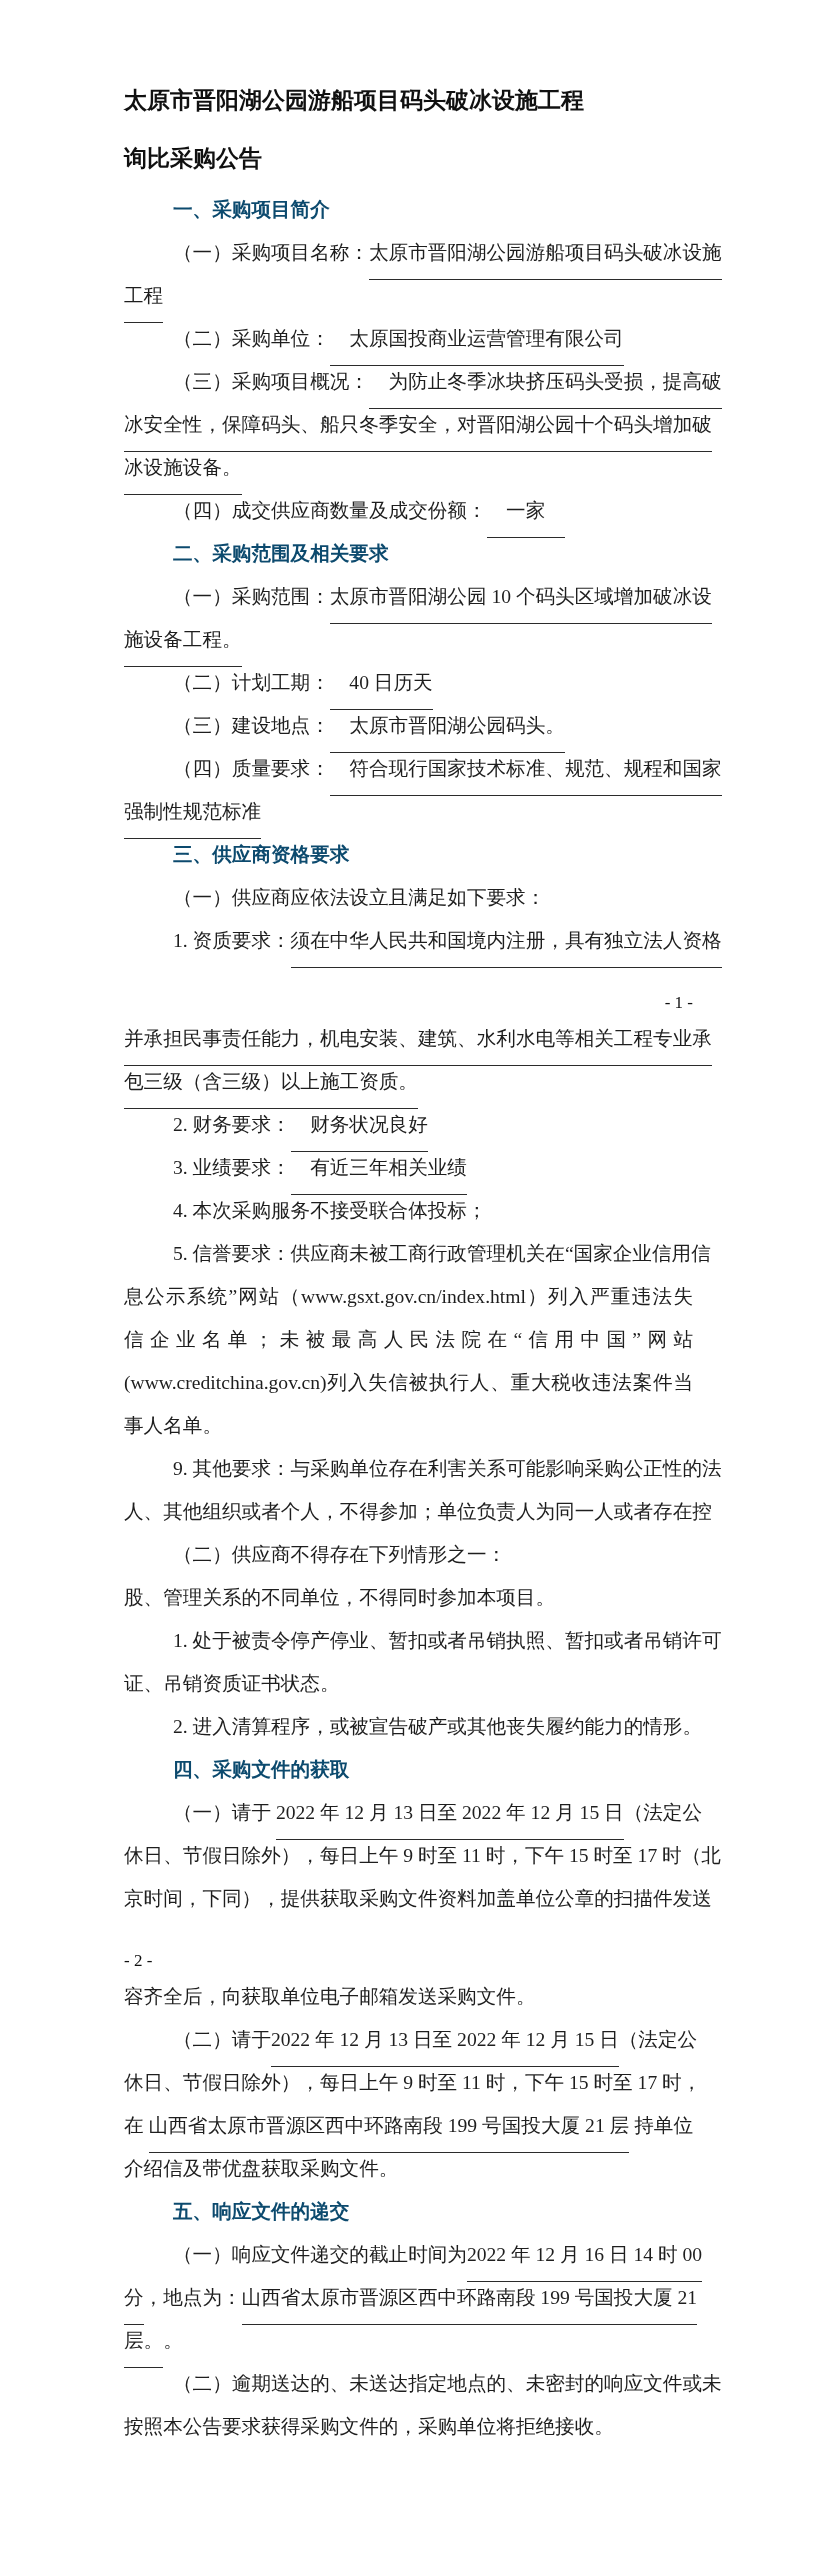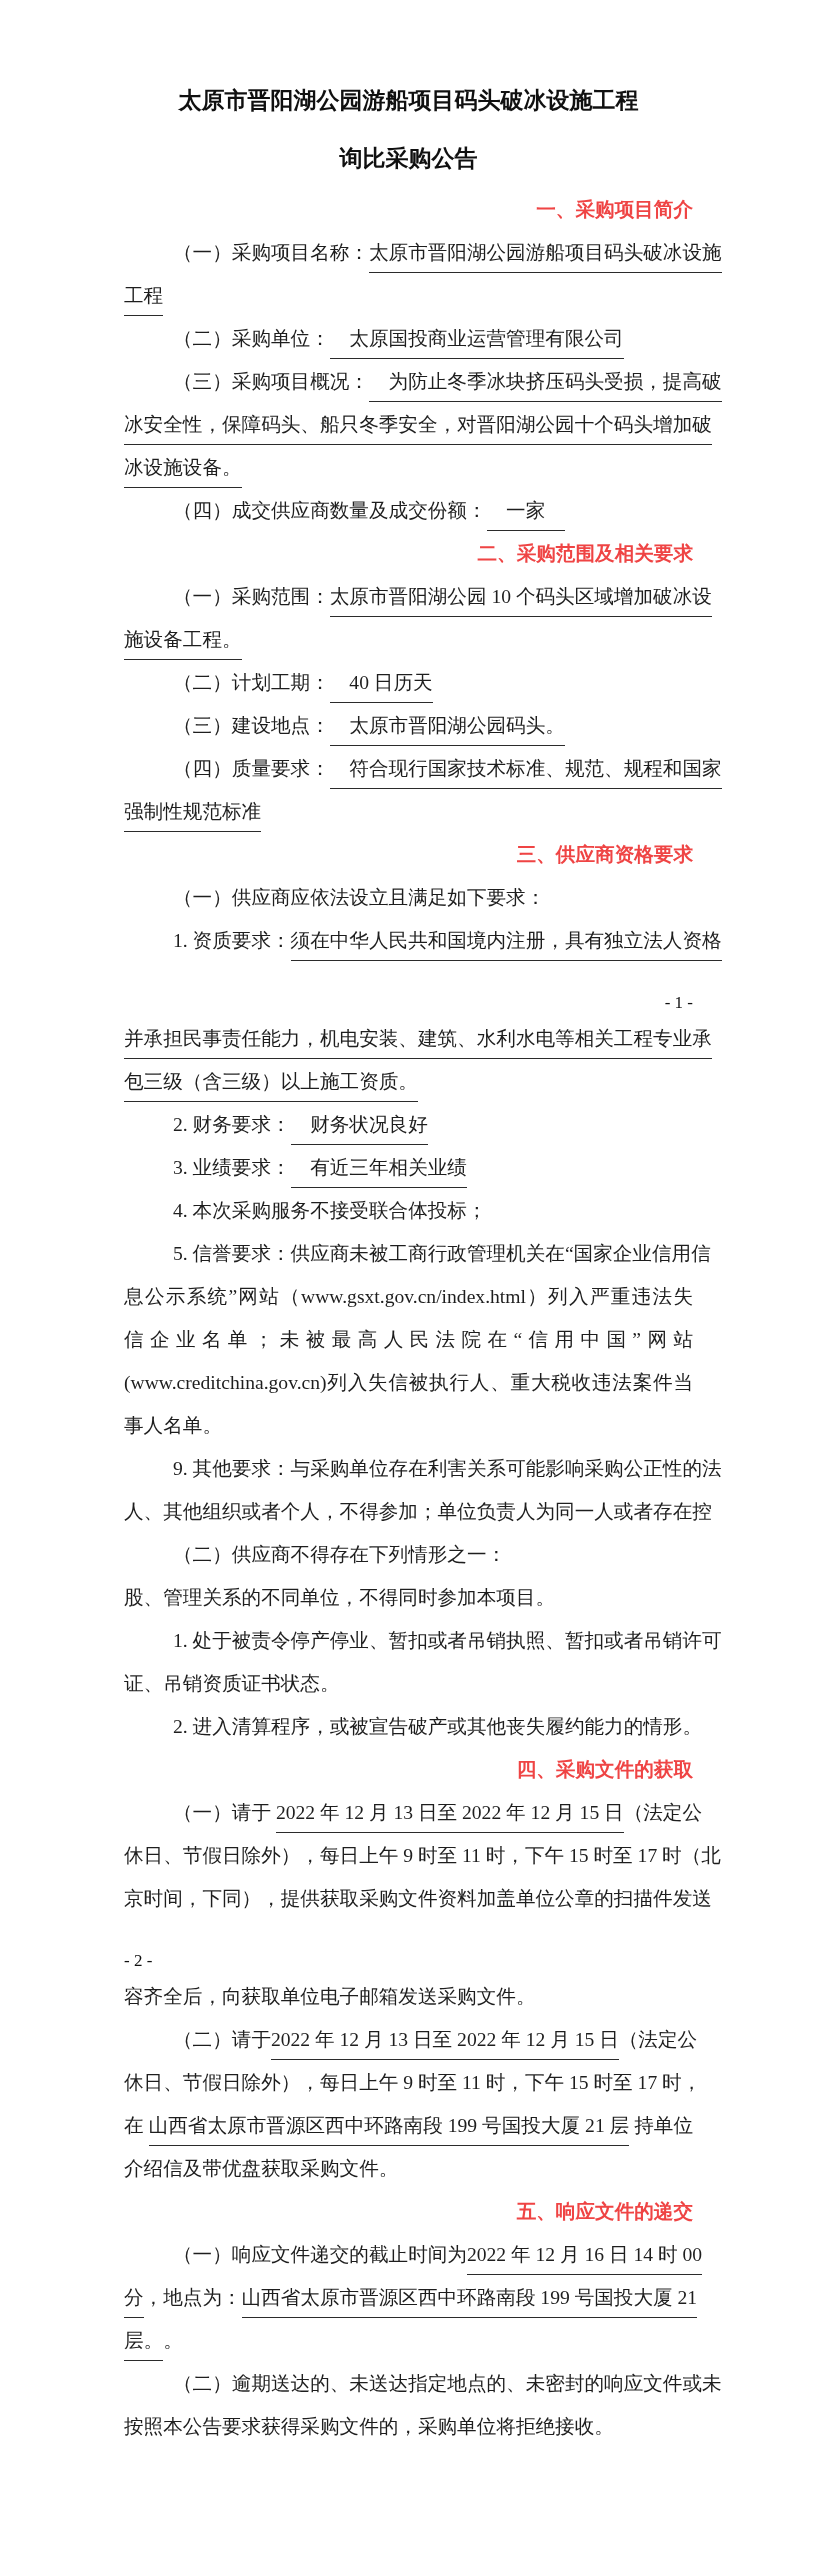--- a/index.html
+++ b/index.html
@@ -3,28 +3,28 @@
 <meta charset="utf-8">
 <style>
   html, body { margin:0; padding:0; background:#ffffff; }
   .page {
     position:relative; width:818px; height:4072px; background:#ffffff;
     font-family:"Liberation Serif","DejaVu Serif",serif; color:#1e1e1e;
     overflow:hidden;
   }
   .content { position:absolute; left:124px; top:72px; width:569px; }
   .doc-title {
-    height:58px; line-height:58px; text-align:center;
+    height:58px; line-height:58px; text-align:left;
     font-weight:bold; font-size:23px; color:#101010; white-space:nowrap;
   }
   .line { height:43px; line-height:43px; font-size:19.6px; white-space:nowrap; }
-  .bold { font-weight:bold; color:#ef4444;text-align:right; }
+  .bold { font-weight:bold; color:#0c4a6e; }
   .ind  { padding-left:49px; }
   .stretch { text-align:justify; text-align-last:justify; -moz-text-align-last:justify; }
-  .u { border-bottom:1.5px solid #2b2b2b; padding-bottom:9px; }
+  .u { border-bottom:1.5px solid #2b2b2b; padding-bottom:16px; }
   .pagenum { height:55px; line-height:82px; font-size:17px; color:#101010; white-space:nowrap; }
   .pagenum.right { text-align:right; }
 </style>
 </head>
 <body>
 
 <div class="page">
   <div class="content">
     <div class="doc-title">太原市晋阳湖公园游船项目码头破冰设施工程</div>
     <div class="doc-title">询比采购公告</div>

